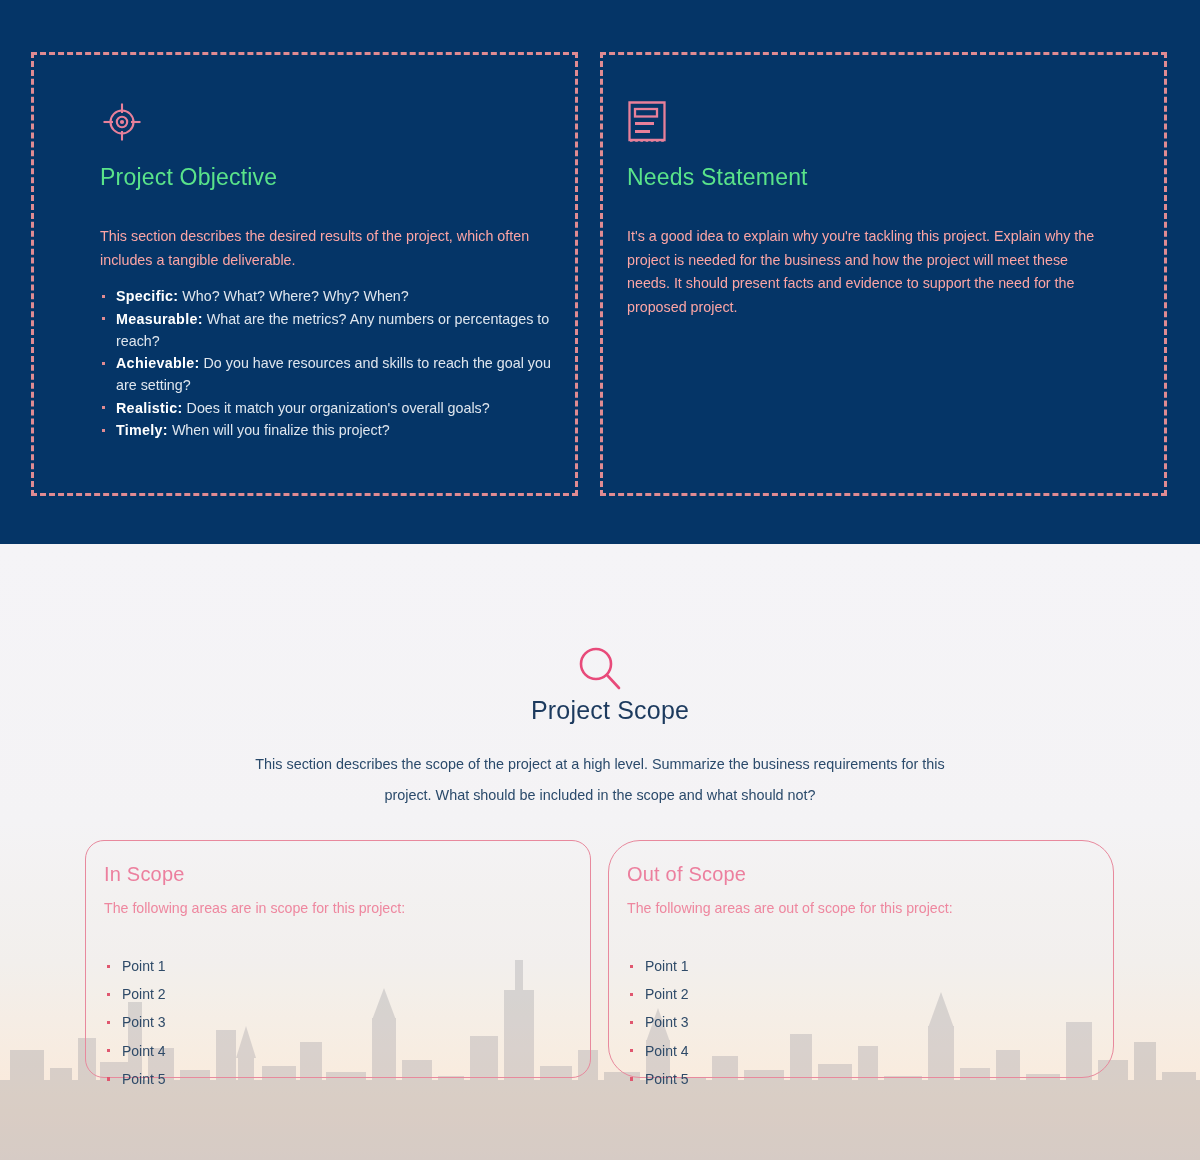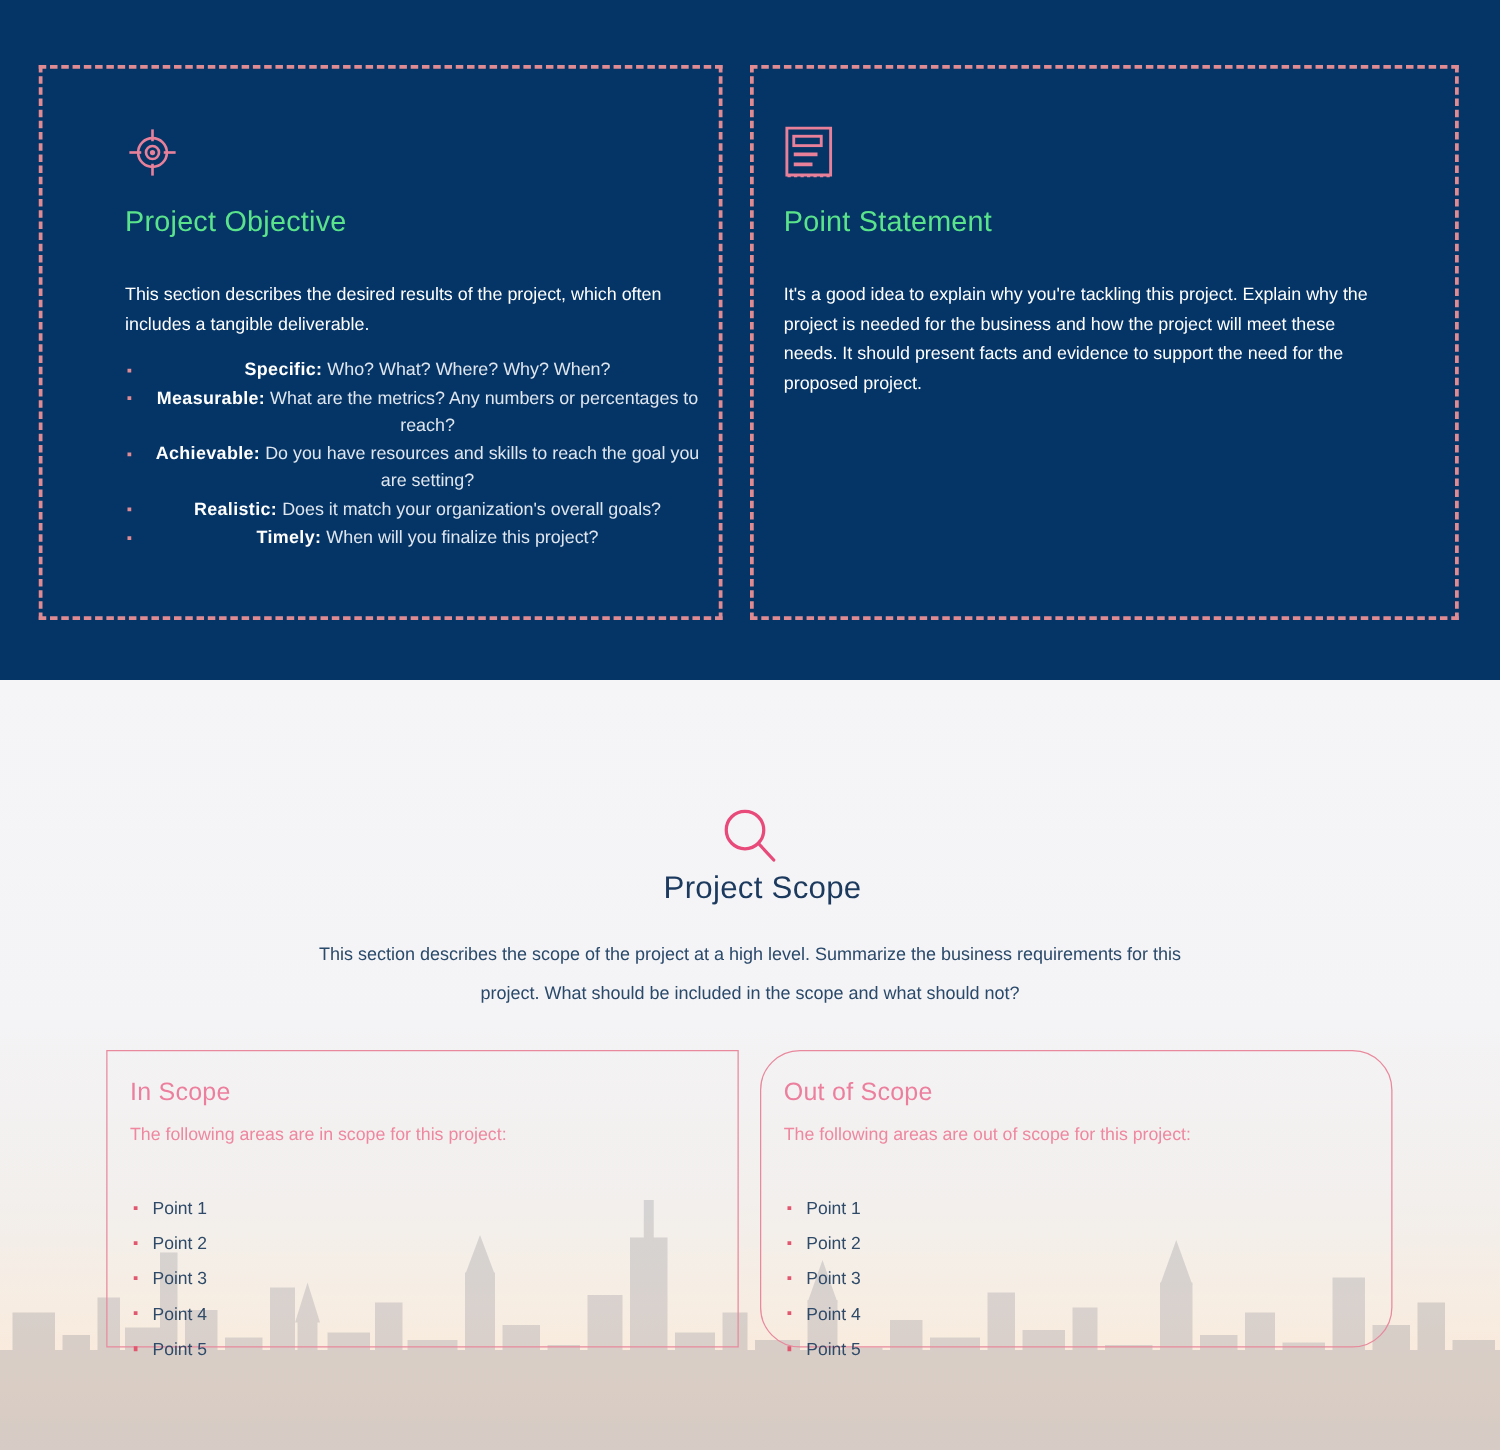--- a/index.html
+++ b/index.html
@@ -52,29 +52,28 @@
     font-size: 23px;
     font-weight: 400;
     color: #5ae38a;
     letter-spacing: 0.2px;
     margin-bottom: 34px;
   }
 
   .panel-body {
     font-size: 14.3px;
     line-height: 23.5px;
-    color: #ffffff;
+    color: #fca5a5;
     max-width: 468px;
   }
   .panel-right .panel-body { max-width: 483px; }
 
   .smart-list {
     list-style: none;
     margin-top: 13px;
-    text-align: center;
   }
 
   .smart-list li {
     position: relative;
     padding-left: 16px;
     font-size: 14.3px;
     line-height: 22px;
     color: #dfe6ee;
     max-width: 468px;
     margin-bottom: 0.5px;
@@ -162,21 +161,21 @@
 
   .scope-box {
     position: absolute;
     top: 0;
     height: 238px;
     border: 1px solid #e8899d;
     padding: 22px 0 0 18px;
     background: rgba(255,255,255,0.06);
   }
 
-  .box-in  { left: 85px;  width: 506px; }
+  .box-in  { left: 85px;  width: 506px; border-radius: 19px; }
   .box-out { left: 608px; width: 506px; border-radius: 32px; }
 
   .box-title {
     font-size: 20px;
     font-weight: 400;
     color: #ec7f9e;
     letter-spacing: 0.2px;
     margin-bottom: 14px;
   }
 
@@ -242,21 +241,21 @@
       <div class="panel-inner">
         <div class="panel-icon">
           <svg width="40" height="44" viewBox="0 0 40 44" fill="none" stroke="#e8809a" stroke-width="2.3">
             <path d="M2.5 2.5 H37.5 V40 H2.5 Z"></path>
             <rect x="8" y="9" width="22" height="7.5"></rect>
             <line x1="8" y1="23.5" x2="27" y2="23.5" stroke-width="3"></line>
             <line x1="8" y1="31.5" x2="23" y2="31.5" stroke-width="3"></line>
             <line x1="3" y1="40.5" x2="37" y2="40.5" stroke-width="2.6" stroke-dasharray="2.6 2.6"></line>
           </svg>
         </div>
-        <h2 class="panel-title">Point Statement</h2>
+        <h2 class="panel-title">Needs Statement</h2>
         <p class="panel-body">It's a good idea to explain why you're tackling this project. Explain why the project is needed for the business and how the project will meet these needs. It should present facts and evidence to support the need for the proposed project.</p>
       </div>
     </div>
   </div>
 
   <div class="bottom-section">
 
     <svg class="skyline" viewBox="0 0 1200 230" preserveAspectRatio="none">
       <g fill="#8e8f96">
         <rect x="0" y="150" width="1200" height="80"></rect>

